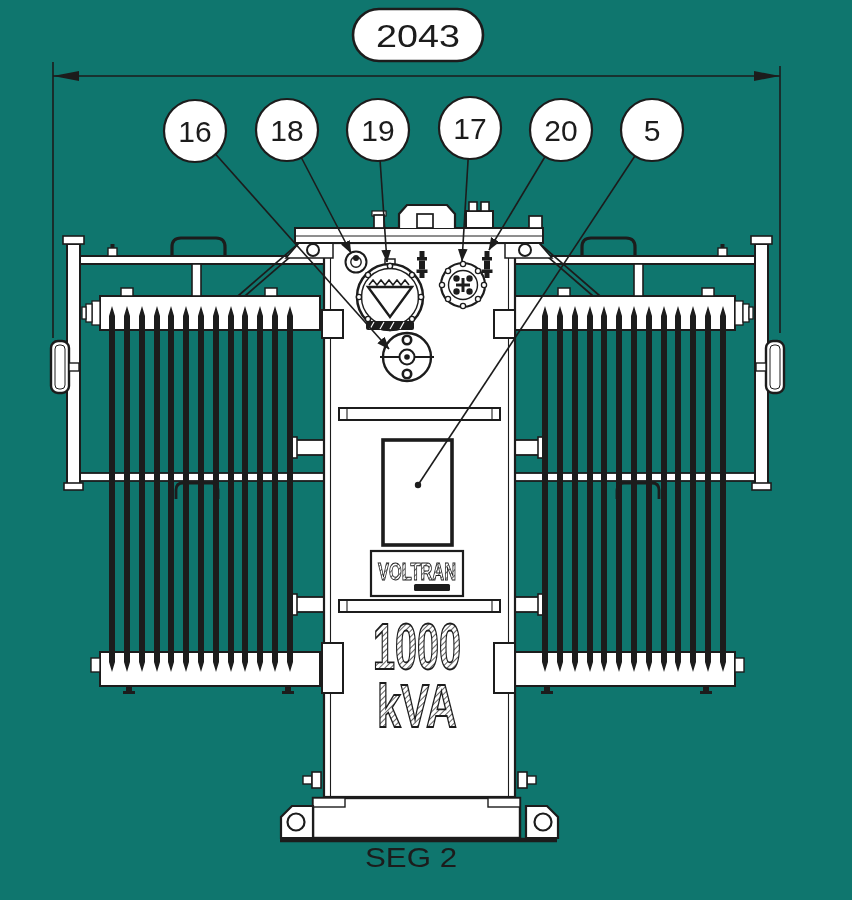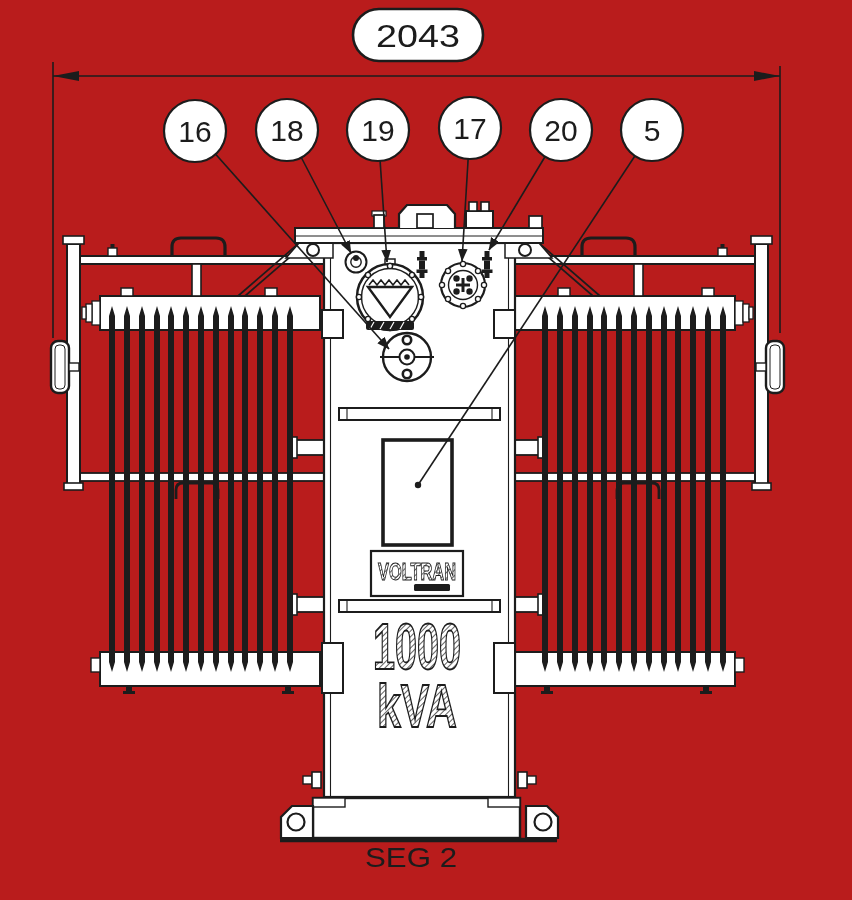--- a/index.html
+++ b/index.html
@@ -1,16 +1,16 @@
 <!DOCTYPE html>
 <html><head>
 <meta charset="utf-8">
 <style>
   html,body{margin:0;padding:0;background:#ffffff;}
-  .page{width:852px;height:900px;background:#b91c1c;position:relative;overflow:hidden;}
+  .page{width:852px;height:900px;background:#0f766e;position:relative;overflow:hidden;}
   svg{display:block;}
   .st{stroke:#1c1c1c;fill:none;}
   .sw{stroke:#1c1c1c;fill:#ffffff;}
   .fl{fill:#1c1c1c;stroke:none;}
   .lbl{font-family:"Liberation Sans",sans-serif;fill:#1c1c1c;text-anchor:middle;}
   .outl{font-family:"Liberation Sans",sans-serif;font-weight:bold;fill:url(#hatch);
         stroke:#1c1c1c;text-anchor:middle;}
 </style>
 </head>
 <body>

